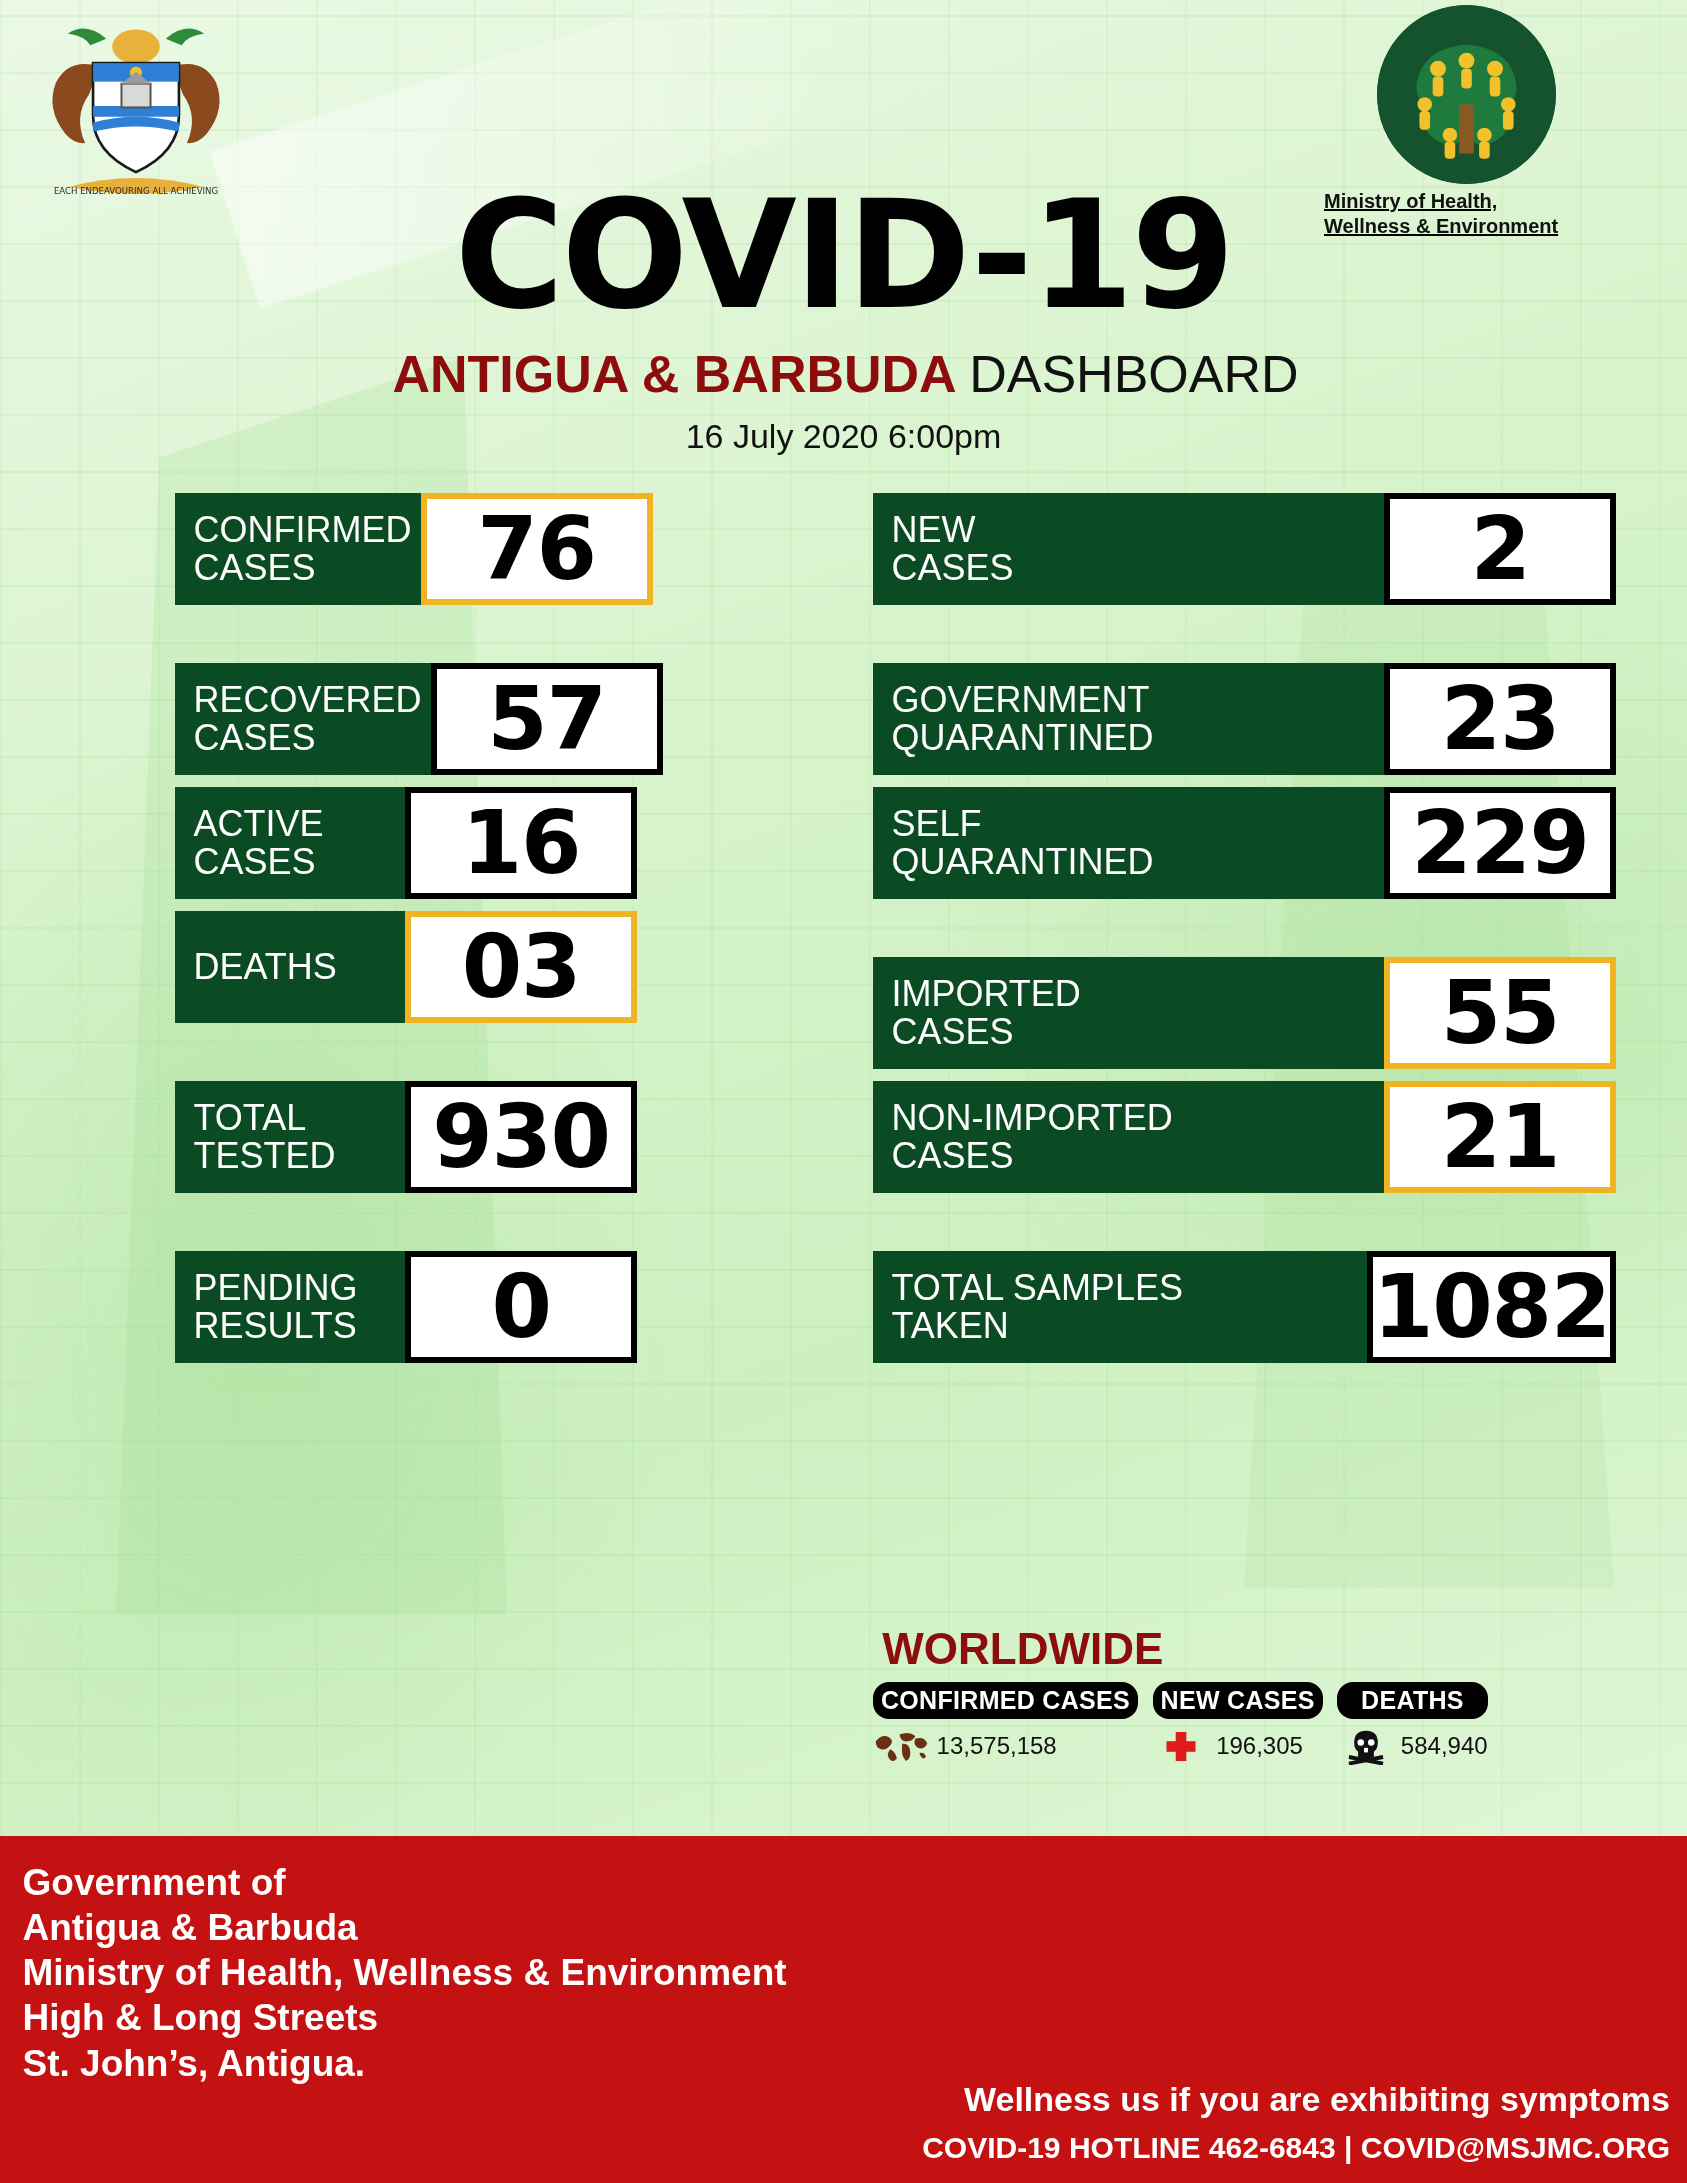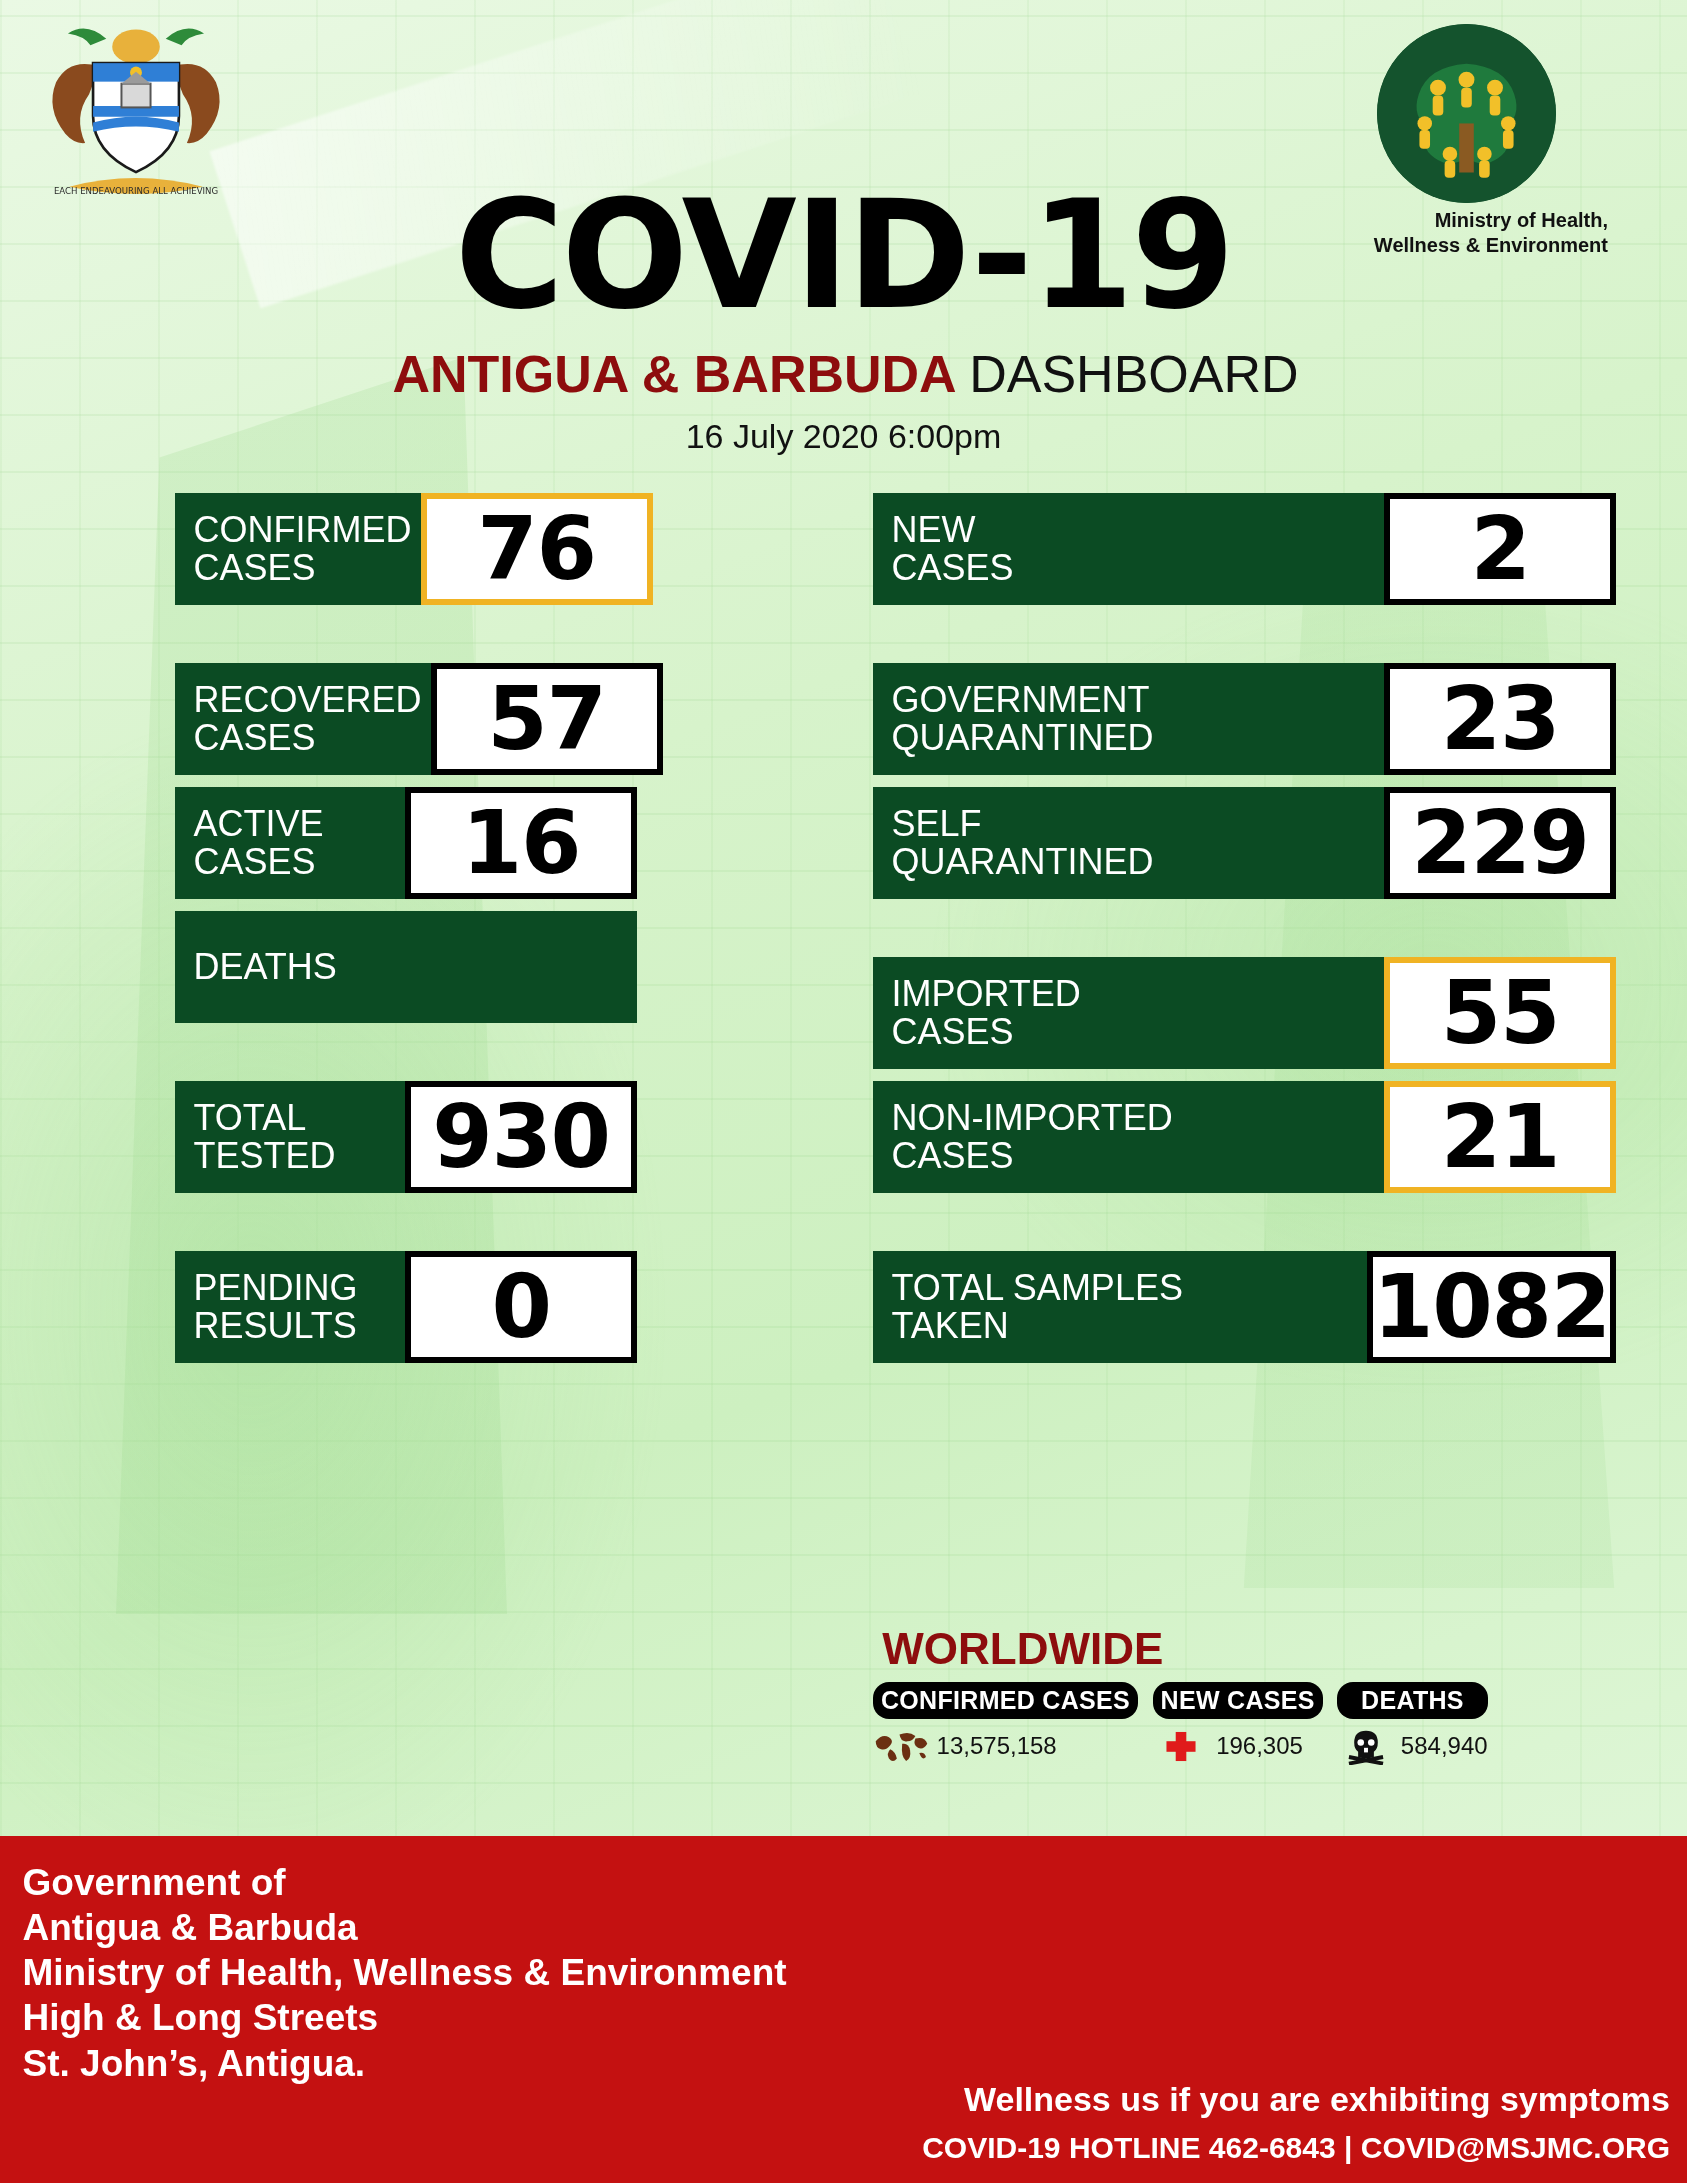--- a/index.html
+++ b/index.html
@@ -61,23 +61,24 @@
   }
 
   
   .crest {
     position: absolute;
     left: 26.5px; top: 6.6px;
     width: 218px; height: 218px;
   }
   .moh-logo {
     position: absolute;
-    right: 79px; top: 24px;
+    right: 79px; top: 5px;
     width: 284px;
-    text-align: right;
+    text-align: left;
+    text-decoration: underline;
   }
   .moh-logo .circle {
     width: 179px; height: 179px;
     margin: 0 auto;
     border-radius: 50%;
     background: #14532d;
     position: relative;
     overflow: hidden;
   }
   .moh-text {
@@ -297,20 +298,21 @@
     <div class="stat">
       <div class="label">RECOVERED<br>CASES</div>
       <div class="value">57</div>
     </div>
     <div class="stat">
       <div class="label">ACTIVE<br>CASES</div>
       <div class="value">16</div>
     </div>
     <div class="stat">
       <div class="label">DEATHS</div>
+      <div class="value gold">03</div>
     </div>
     <div class="spacer-md"></div>
     <div class="stat">
       <div class="label">TOTAL<br>TESTED</div>
       <div class="value">930</div>
     </div>
     <div class="spacer-md"></div>
     <div class="stat">
       <div class="label">PENDING<br>RESULTS</div>
       <div class="value">0</div>

